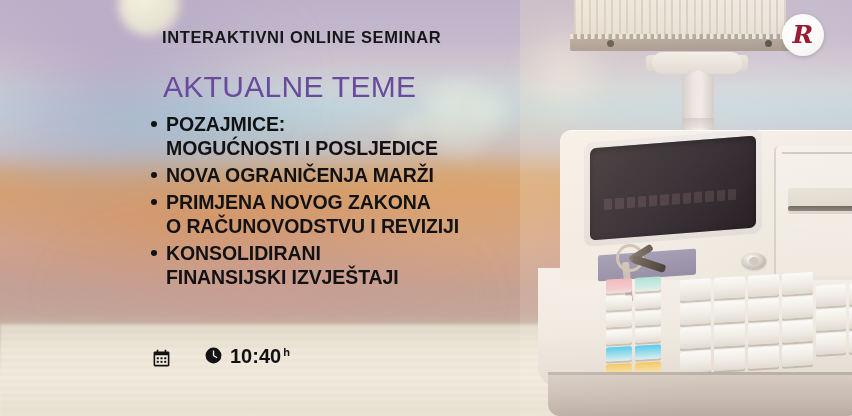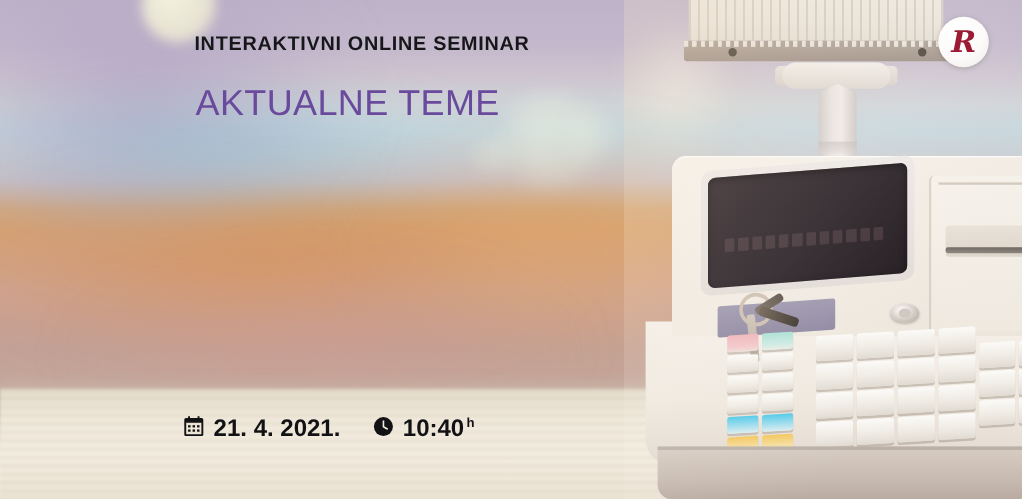--- a/index.html
+++ b/index.html
@@ -519,35 +519,43 @@
     </div>
 
     <div class="rg body-base"></div>
     <div class="rg body-base-line"></div>
   </div>
   <div class="reg-wash"></div>
 
   <div id="content">
     <div id="kicker">INTERAKTIVNI ONLINE SEMINAR</div>
     <div id="headline">AKTUALNE TEME</div>
+    <ul id="topic-list">
+      <li>POZAJMICE:
+MOGUĆNOSTI I POSLJEDICE</li>
+      <li>NOVA OGRANIČENJA MARŽI</li>
+      <li>PRIMJENA NOVOG ZAKONA
+O RAČUNOVODSTVU I REVIZIJI</li>
+      <li>KONSOLIDIRANI
+FINANSIJSKI IZVJEŠTAJI</li>
+    </ul>
 
     <div id="meta">
       <div class="meta-item">
         <span class="meta-icon">
           <svg width="19" height="19" viewBox="0 0 24 24" fill="#121214">
             <path d="M6 1h2v2h8V1h2v2h2.2c1 0 1.8.8 1.8 1.8v15.4c0 1-.8 1.8-1.8 1.8H3.8C2.8 22 2 21.2 2 20.2V4.8C2 3.8 2.8 3 3.8 3H6V1zM4 8v12h16V8H4z"></path>
             <rect x="6" y="10.5" width="2.6" height="2.4"></rect>
             <rect x="10.7" y="10.5" width="2.6" height="2.4"></rect>
             <rect x="15.4" y="10.5" width="2.6" height="2.4"></rect>
             <rect x="6" y="15" width="2.6" height="2.4"></rect>
             <rect x="10.7" y="15" width="2.6" height="2.4"></rect>
             <rect x="15.4" y="15" width="2.6" height="2.4"></rect>
           </svg>
         </span>
-        <span>21. 4. 2021.</span>
       </div>
 
       <div class="meta-sep"></div>
 
       <div class="meta-item">
         <span class="meta-icon">
           <svg width="19" height="19" viewBox="0 0 24 24" fill="#121214">
             <circle cx="12" cy="12" r="10"></circle>
             <path d="M11.2 5.6h1.7v6.1l4.1 2.4-.85 1.45-4.95-2.9z" fill="#f2ece0"></path>
           </svg>

